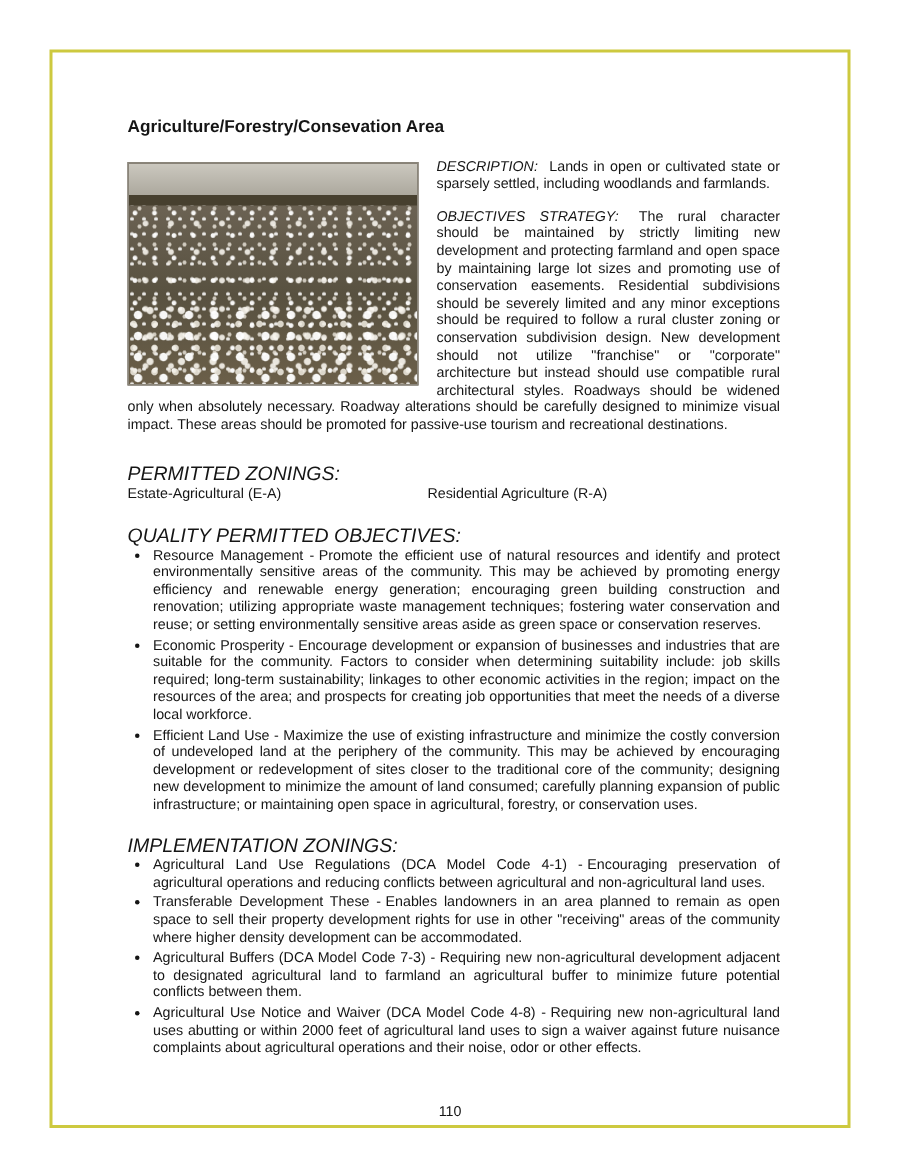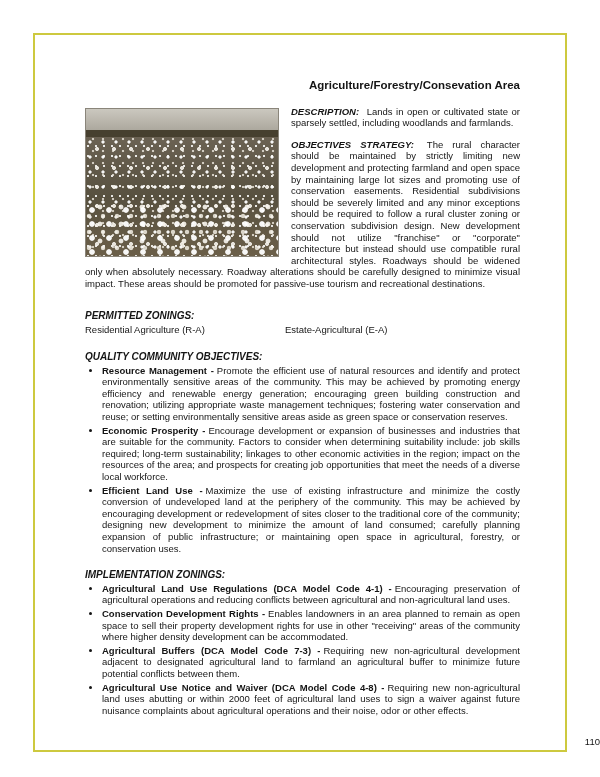--- a/index.html
+++ b/index.html
@@ -29,21 +29,20 @@
     left: 85px;
     top: 80px;
     width: 435px;
     font-size: 9.5px;
     line-height: 11.6px;
   }
   .title {
     font-size: 11.5px;
     font-weight: bold;
     margin: 0 0 14px 0;
-    text-align: right;
   }
   
   .photo {
     float: left;
     width: 192px;
     height: 147px;
     margin: 2px 12px 4px 0;
     position: relative;
     overflow: hidden;
     background: #5a5145;
@@ -74,56 +73,56 @@
       radial-gradient(circle at 14px 3px, rgba(248,245,238,0.9) 2px, transparent 2.8px),
       radial-gradient(circle at 3px 12px, rgba(240,236,226,0.85) 1.8px, transparent 2.6px);
     background-size: 17px 14px, 21px 17px, 14px 16px;
   }
   
   .para {
     margin: 0 0 10px 0;
     text-align: justify;
   }
   .inline-head {
-    font-weight: bold;
+    font-weight: normal;
     font-style: italic;
     margin-right: 4px;
   }
   .clear { clear: both; }
   .section-head {
-    font-size: 10px;
-    font-weight: bold;
+    font-size: 13px;
+    font-weight: normal;
     font-style: italic;
     margin: 10px 0 2px 0;
   }
   .section-head.spaced { margin-top: 15px; }
   .zoning-grid {
     display: grid;
     grid-template-columns: 200px auto;
     line-height: 13px;
   }
   ul.bullets {
     margin: 2px 0 0 0;
     padding-left: 17px;
     list-style: disc outside;
   }
   ul.bullets li {
     margin: 0 0 2px 0;
     text-align: justify;
   }
   .lead {
-    font-weight: bold;
+    font-weight: normal;
     margin-right: 3px;
   }
   .page-number {
     position: absolute;
     bottom: 30px;
     left: 0;
     right: 0;
-    text-align: right;
+    text-align: center;
     font-size: 9.5px;
   }
 </style>
 </head>
 <body>
 
 <div class="page">
   <div class="page-border"></div>
 
   <div class="content">
@@ -144,44 +143,44 @@
 
       <p class="para">
         <span class="inline-head">OBJECTIVES STRATEGY:</span>
         <span>The rural character should be maintained by strictly limiting new development and protecting farmland and open space by maintaining large lot sizes and promoting use of conservation easements.  Residential subdivisions should be severely limited and any minor exceptions should be required to follow a rural cluster zoning or conservation subdivision design.  New development should not utilize "franchise" or "corporate" architecture but instead should use compatible rural architectural styles.  Roadways should be widened only when absolutely necessary.  Roadway alterations should be carefully designed to minimize visual impact.  These areas should be promoted for passive-use tourism and recreational destinations.</span>
       </p>
       <div class="clear"></div>
     </div>
 
     <h2 class="section-head">PERMITTED ZONINGS:</h2>
     <div class="zoning-grid">
+      <div>Estate-Agricultural (E-A)</div>
       <div>Residential Agriculture (R-A)</div>
-      <div>Estate-Agricultural (E-A)</div>
     </div>
 
-    <h2 class="section-head spaced">QUALITY COMMUNITY OBJECTIVES:</h2>
+    <h2 class="section-head spaced">QUALITY PERMITTED OBJECTIVES:</h2>
     <ul class="bullets">
       <li>
         <span class="lead">Resource Management -</span><span>Promote the efficient use of natural resources and identify and protect environmentally sensitive areas of the community. This may be achieved by promoting energy efficiency and renewable energy generation; encouraging green building construction and renovation; utilizing appropriate waste management techniques; fostering water conservation and reuse; or setting environmentally sensitive areas aside as green space or conservation reserves.</span>
       </li>
       <li>
         <span class="lead">Economic Prosperity -</span><span>Encourage development or expansion of businesses and industries that are suitable for the community. Factors to consider when determining suitability include: job skills required; long-term sustainability; linkages to other economic activities in the region; impact on the resources of the area; and prospects for creating job opportunities that meet the needs of a diverse local workforce.</span>
       </li>
       <li>
         <span class="lead">Efficient Land Use -</span><span>Maximize the use of existing infrastructure and minimize the costly conversion of undeveloped land at the periphery of the community. This may be achieved by encouraging development or redevelopment of sites closer to the traditional core of the community; designing new development to minimize the amount of land consumed; carefully planning expansion of public infrastructure; or maintaining open space in agricultural, forestry, or conservation uses.</span>
       </li>
     </ul>
 
     <h2 class="section-head spaced">IMPLEMENTATION ZONINGS:</h2>
     <ul class="bullets">
       <li>
         <span class="lead">Agricultural Land Use Regulations (DCA Model Code 4-1) -</span><span>Encouraging preservation of agricultural operations and reducing conflicts between agricultural and non-agricultural land uses.</span>
       </li>
       <li>
-        <span class="lead">Conservation Development Rights -</span><span>Enables landowners in an area planned to remain as open space to sell their property development rights for use in other "receiving" areas of the community where higher density development can be accommodated.</span>
+        <span class="lead">Transferable Development These -</span><span>Enables landowners in an area planned to remain as open space to sell their property development rights for use in other "receiving" areas of the community where higher density development can be accommodated.</span>
       </li>
       <li>
         <span class="lead">Agricultural Buffers (DCA Model Code 7-3) -</span><span>Requiring new non-agricultural development adjacent to designated agricultural land to farmland an agricultural buffer to minimize future potential conflicts between them.</span>
       </li>
       <li>
         <span class="lead">Agricultural Use Notice and Waiver (DCA Model Code 4-8) -</span><span>Requiring new non-agricultural land uses abutting or within 2000 feet of agricultural land uses to sign a waiver against future nuisance complaints about agricultural operations and their noise, odor or other effects.</span>
       </li>
     </ul>
   </div>
 

